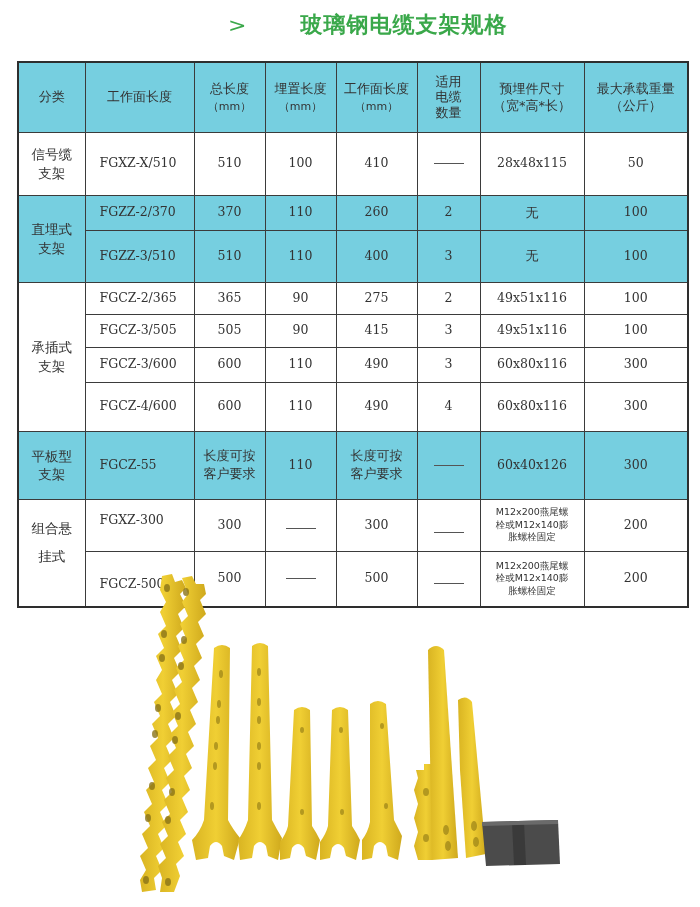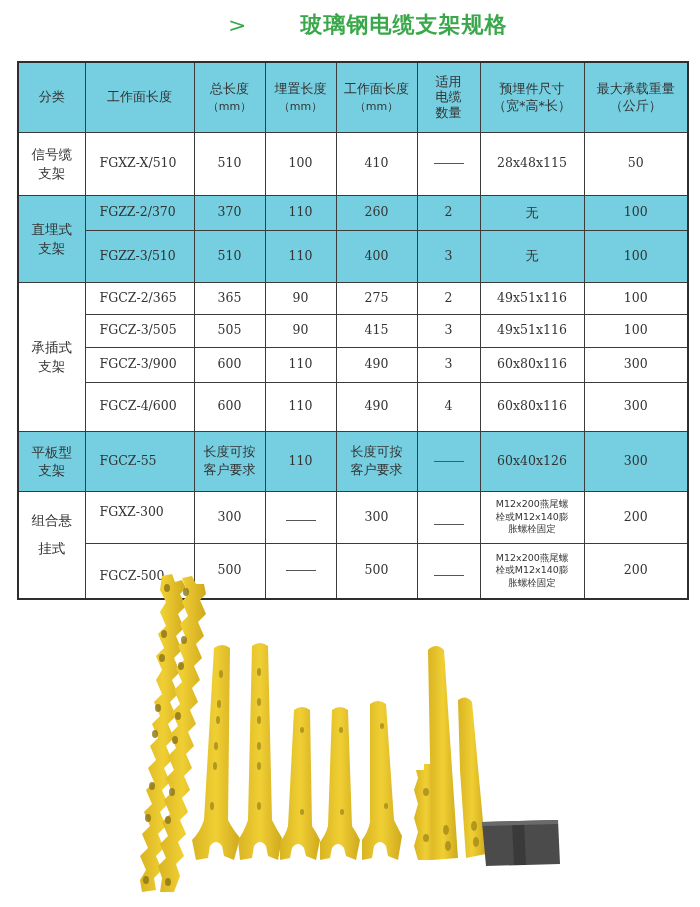--- a/index.html
+++ b/index.html
@@ -102,39 +102,39 @@
   <tr class="white" style="height:33px">
     <td class="model">FGCZ-3/505</td>
     <td>505</td>
     <td>90</td>
     <td>415</td>
     <td>3</td>
     <td>49x51x116</td>
     <td>100</td>
   </tr>
   <tr class="white" style="height:35px">
-    <td class="model">FGCZ-3/900</td>
+    <td class="model">FGCZ-3/600</td>
     <td>600</td>
     <td>110</td>
     <td>490</td>
     <td>3</td>
     <td>60x80x116</td>
     <td>300</td>
   </tr>
   <tr class="white" style="height:49px">
     <td class="model">FGCZ-4/600</td>
     <td>600</td>
     <td>110</td>
     <td>490</td>
     <td>4</td>
     <td>60x80x116</td>
     <td>300</td>
   </tr>
 
-  <tr class="blue" style="height:60px">
+  <tr class="blue" style="height:68px">
     <td class="cat"><span>平板型</span><br><span>支架</span></td>
     <td class="model">FGCZ-55</td>
     <td class="cjk"><span>长度可按</span><br><span>客户要求</span></td>
     <td>110</td>
     <td class="cjk"><span>长度可按</span><br><span>客户要求</span></td>
     <td><span class="dash"></span></td>
     <td>60x40x126</td>
     <td>300</td>
   </tr>
 

